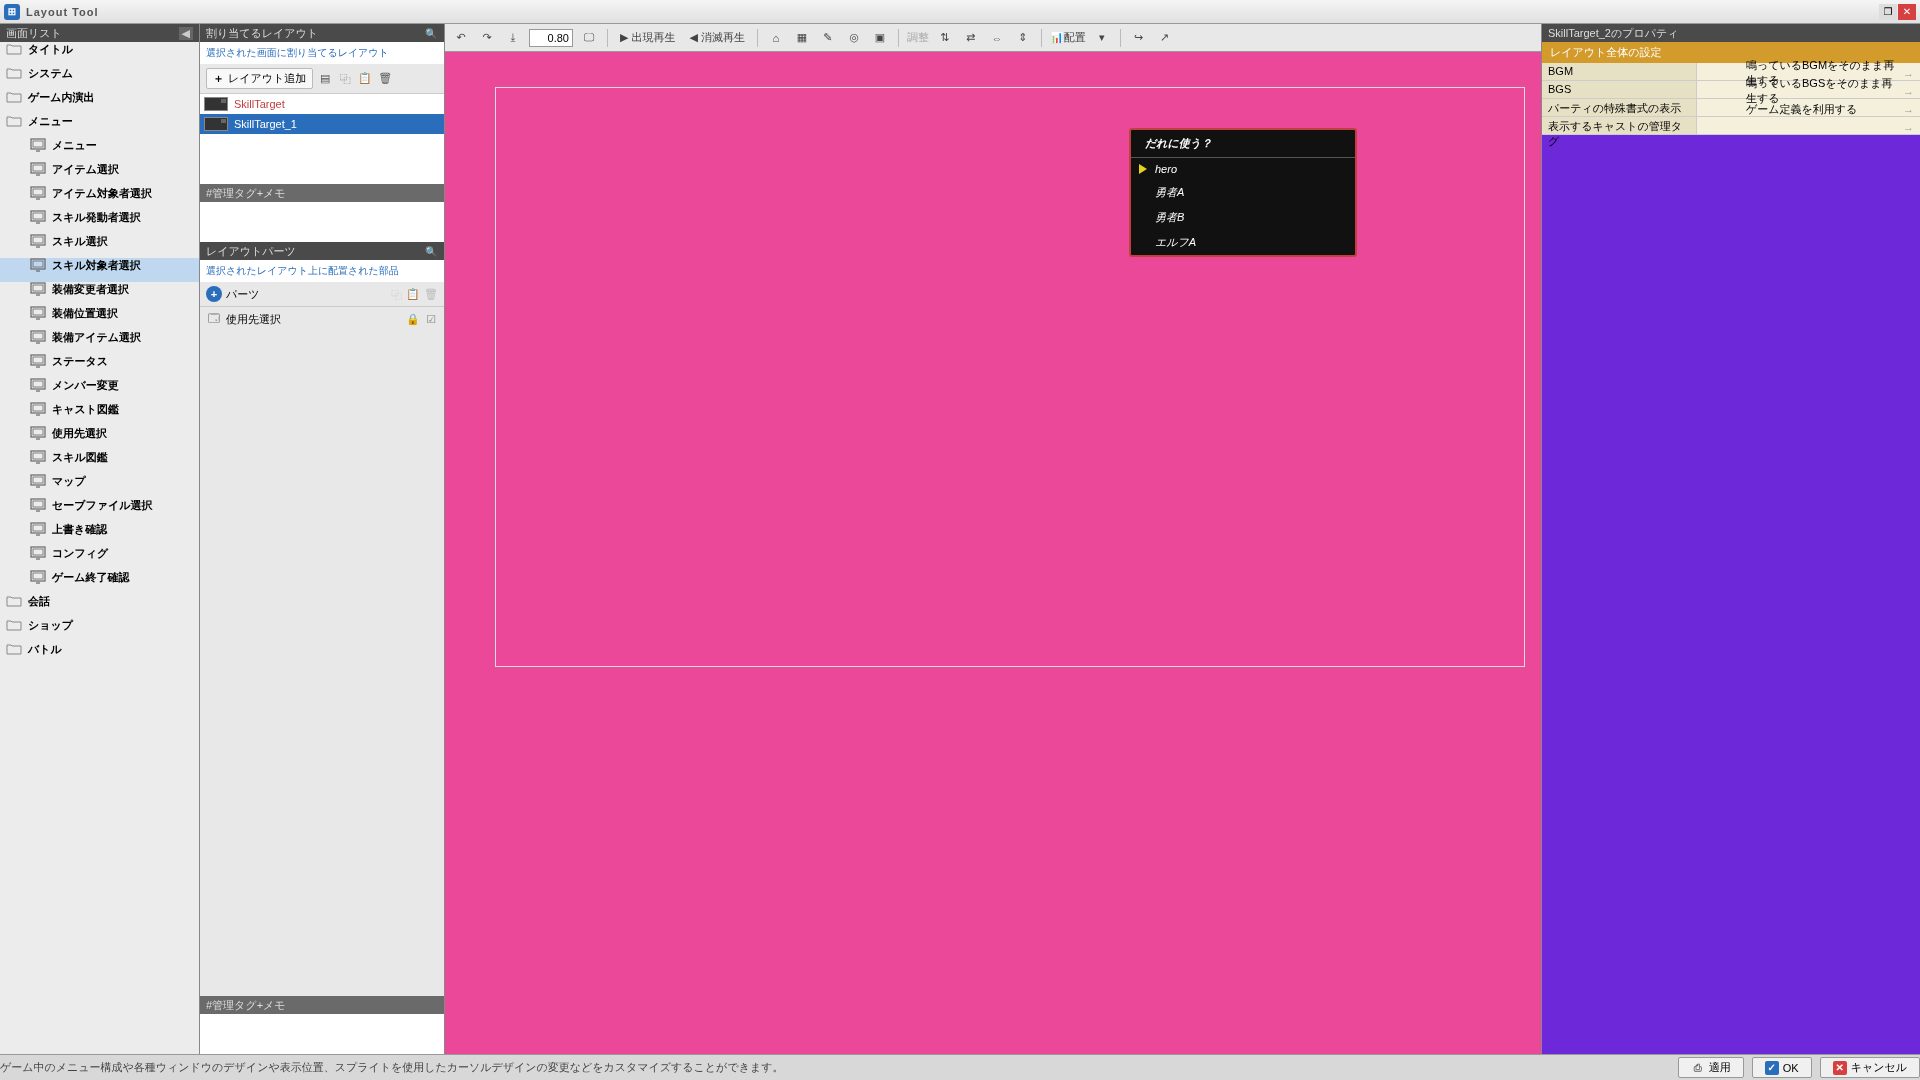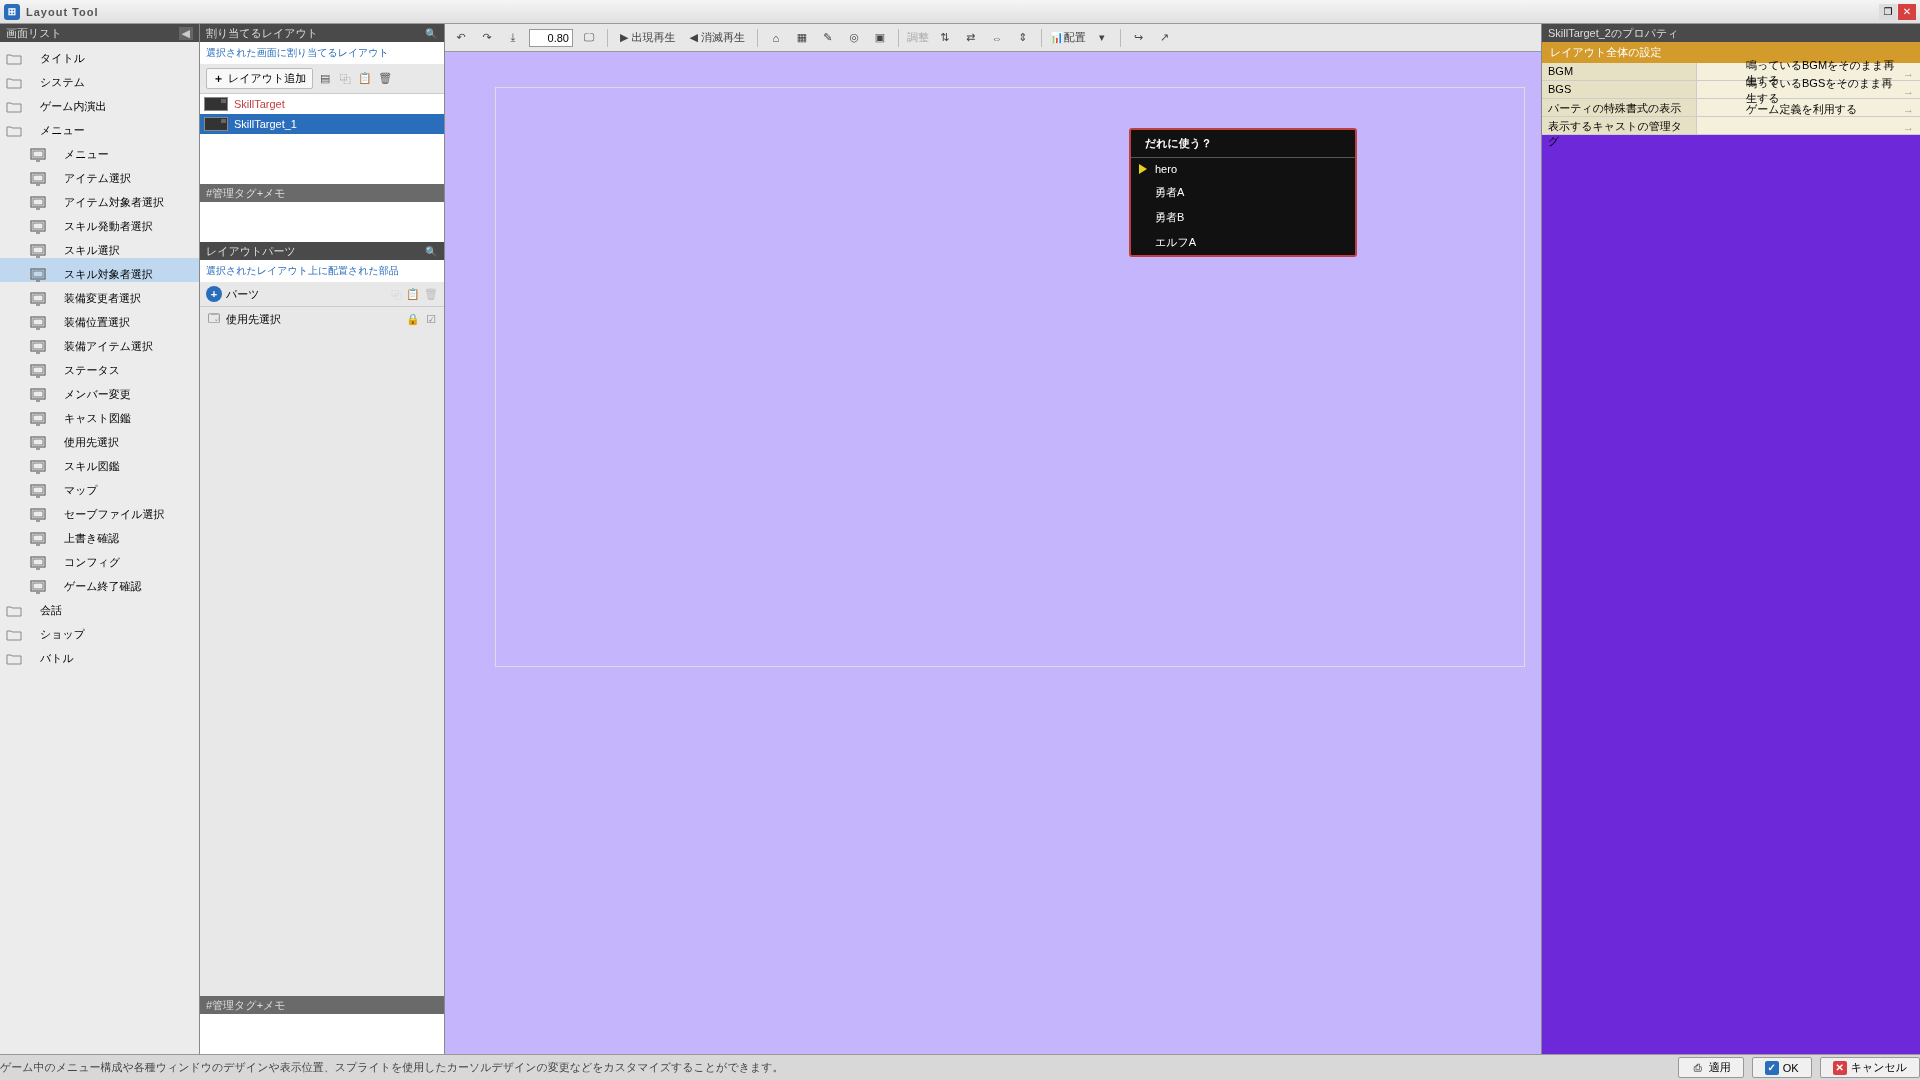--- a/index.html
+++ b/index.html
@@ -11,21 +11,21 @@
 .titlebar .winbtn { width: 18px; height: 16px; display: flex; align-items: center; justify-content: center; font-size: 10px; }
 .titlebar .winbtn.restore { background: #ddd; }
 .titlebar .winbtn.close { background: #d64040; color: white; }
 .main { flex: 1; display: flex; min-height: 0; }
 .panel-header { height: 18px; background: #4a4a4a; color: #ddd; font-size: 11px; padding: 2px 6px; display: flex; align-items: center; }
 .panel-header.sub { background: #6a6a6a; }
 .panel-header .search-icon { margin-left: auto; color: #aaa; font-size: 10px; }
 .panel-header .collapse-icon { margin-left: auto; color: #ccc; background:#666; padding:0 3px; }
 .left-panel { width: 200px; background: #ececec; display: flex; flex-direction: column; border-right: 1px solid #888; }
 .screen-list { flex: 1; overflow-y: auto; background: #ececec; }
-.tree-item { display: flex; align-items: flex-end; height: 24px; padding-left: 6px; gap: 18px; cursor: pointer; }
+.tree-item { display: flex; align-items: flex-start; height: 24px; padding-left: 6px; gap: 6px; cursor: pointer; font-weight: bold; }
 .tree-item.sub { padding-left: 30px; }
 .tree-item.selected { background: #bfd8f0; }
 .tree-item .icon { width: 16px; height: 14px; display: inline-flex; align-items: center; justify-content: center; }
 .folder-icon svg { width: 16px; height: 12px; }
 .screen-icon svg { width: 16px; height: 14px; }
 .mid-panel { width: 245px; background: #e8e8e8; display: flex; flex-direction: column; border-right: 1px solid #888; }
 .hint-text { color: #2a6ebb; font-size: 10px; padding: 4px 6px; background: #fff; }
 .layout-toolbar { display: flex; align-items: center; gap: 4px; padding: 4px 6px; background: #e8e8e8; border-bottom: 1px solid #ccc; }
 .layout-toolbar .add-btn { display: flex; align-items: center; gap: 4px; padding: 2px 6px; border: 1px solid #bbb; background: #f8f8f8; border-radius: 2px; cursor: pointer; }
 .layout-toolbar .tool-icon { width: 16px; height: 16px; display: inline-flex; align-items: center; justify-content: center; color: #555; cursor: pointer; }
@@ -43,21 +43,21 @@
 .parts-item { display: flex; align-items: center; height: 24px; padding: 0 8px; gap: 6px; }
 .parts-item .right-icons { margin-left: auto; display: flex; gap: 6px; color: #888; }
 .memo-box2 { background: #fff; height: 40px; }
 .preview-panel { flex: 1; background: #4a4a4a; display: flex; flex-direction: column; border-right: 1px solid #888; }
 .preview-toolbar { height: 28px; background: #e8e8e8; border-bottom: 1px solid #999; display: flex; align-items: center; gap: 6px; padding: 0 6px; }
 .preview-toolbar .tbtn { min-width: 20px; height: 20px; display: inline-flex; align-items: center; justify-content: center; color: #444; cursor: pointer; }
 .preview-toolbar .tbtn.play { gap: 3px; padding: 0 4px; }
 .preview-toolbar .zoom-input { width: 44px; height: 18px; border: 1px solid #999; text-align: right; padding: 0 3px; font-size: 11px; }
 .preview-toolbar .sep { width: 1px; height: 18px; background: #bbb; margin: 0 2px; }
 .preview-toolbar .disabled { color: #aaa; }
-.preview-area { flex: 1; position: relative; overflow: hidden; background: #c4b5fd; }
+.preview-area { flex: 1; position: relative; overflow: hidden; background: #ec4899; font-style: italic; }
 .canvas { position: absolute; left: 50px; top: 35px; width: 1030px; height: 580px; border: 1px solid #ddd; }
 .game-window { position: absolute; left: 633px; top: 40px; width: 228px; background: #111; border: 2px solid #c04040; border-radius: 3px; color: white; font-size: 14px; }
 .game-window .gw-title { padding: 6px 14px; border-bottom: 1px solid #555; font-weight: bold; }
 .game-window .gw-item { padding: 5px 24px; position: relative; }
 .game-window .gw-item.cursor::before { content: ""; position: absolute; left: 8px; top: 50%; transform: translateY(-50%); border-left: 8px solid #e6d020; border-top: 5px solid transparent; border-bottom: 5px solid transparent; }
 .right-panel { width: 378px; background: #6d28d9; display: flex; flex-direction: column; }
 .right-panel .section-header { background: #d29b2b; color: #fff; padding: 3px 8px; font-size: 11px; }
 .prop-table { background: #f4f0dc; }
 .prop-row { display: flex; border-bottom: 1px solid #ccc; height: 18px; align-items: stretch; gap: 43px; }
 .prop-row .pkey { width: 155px; padding: 2px 6px; background: #e6e0c4; border-right: 1px solid #ccc; }

